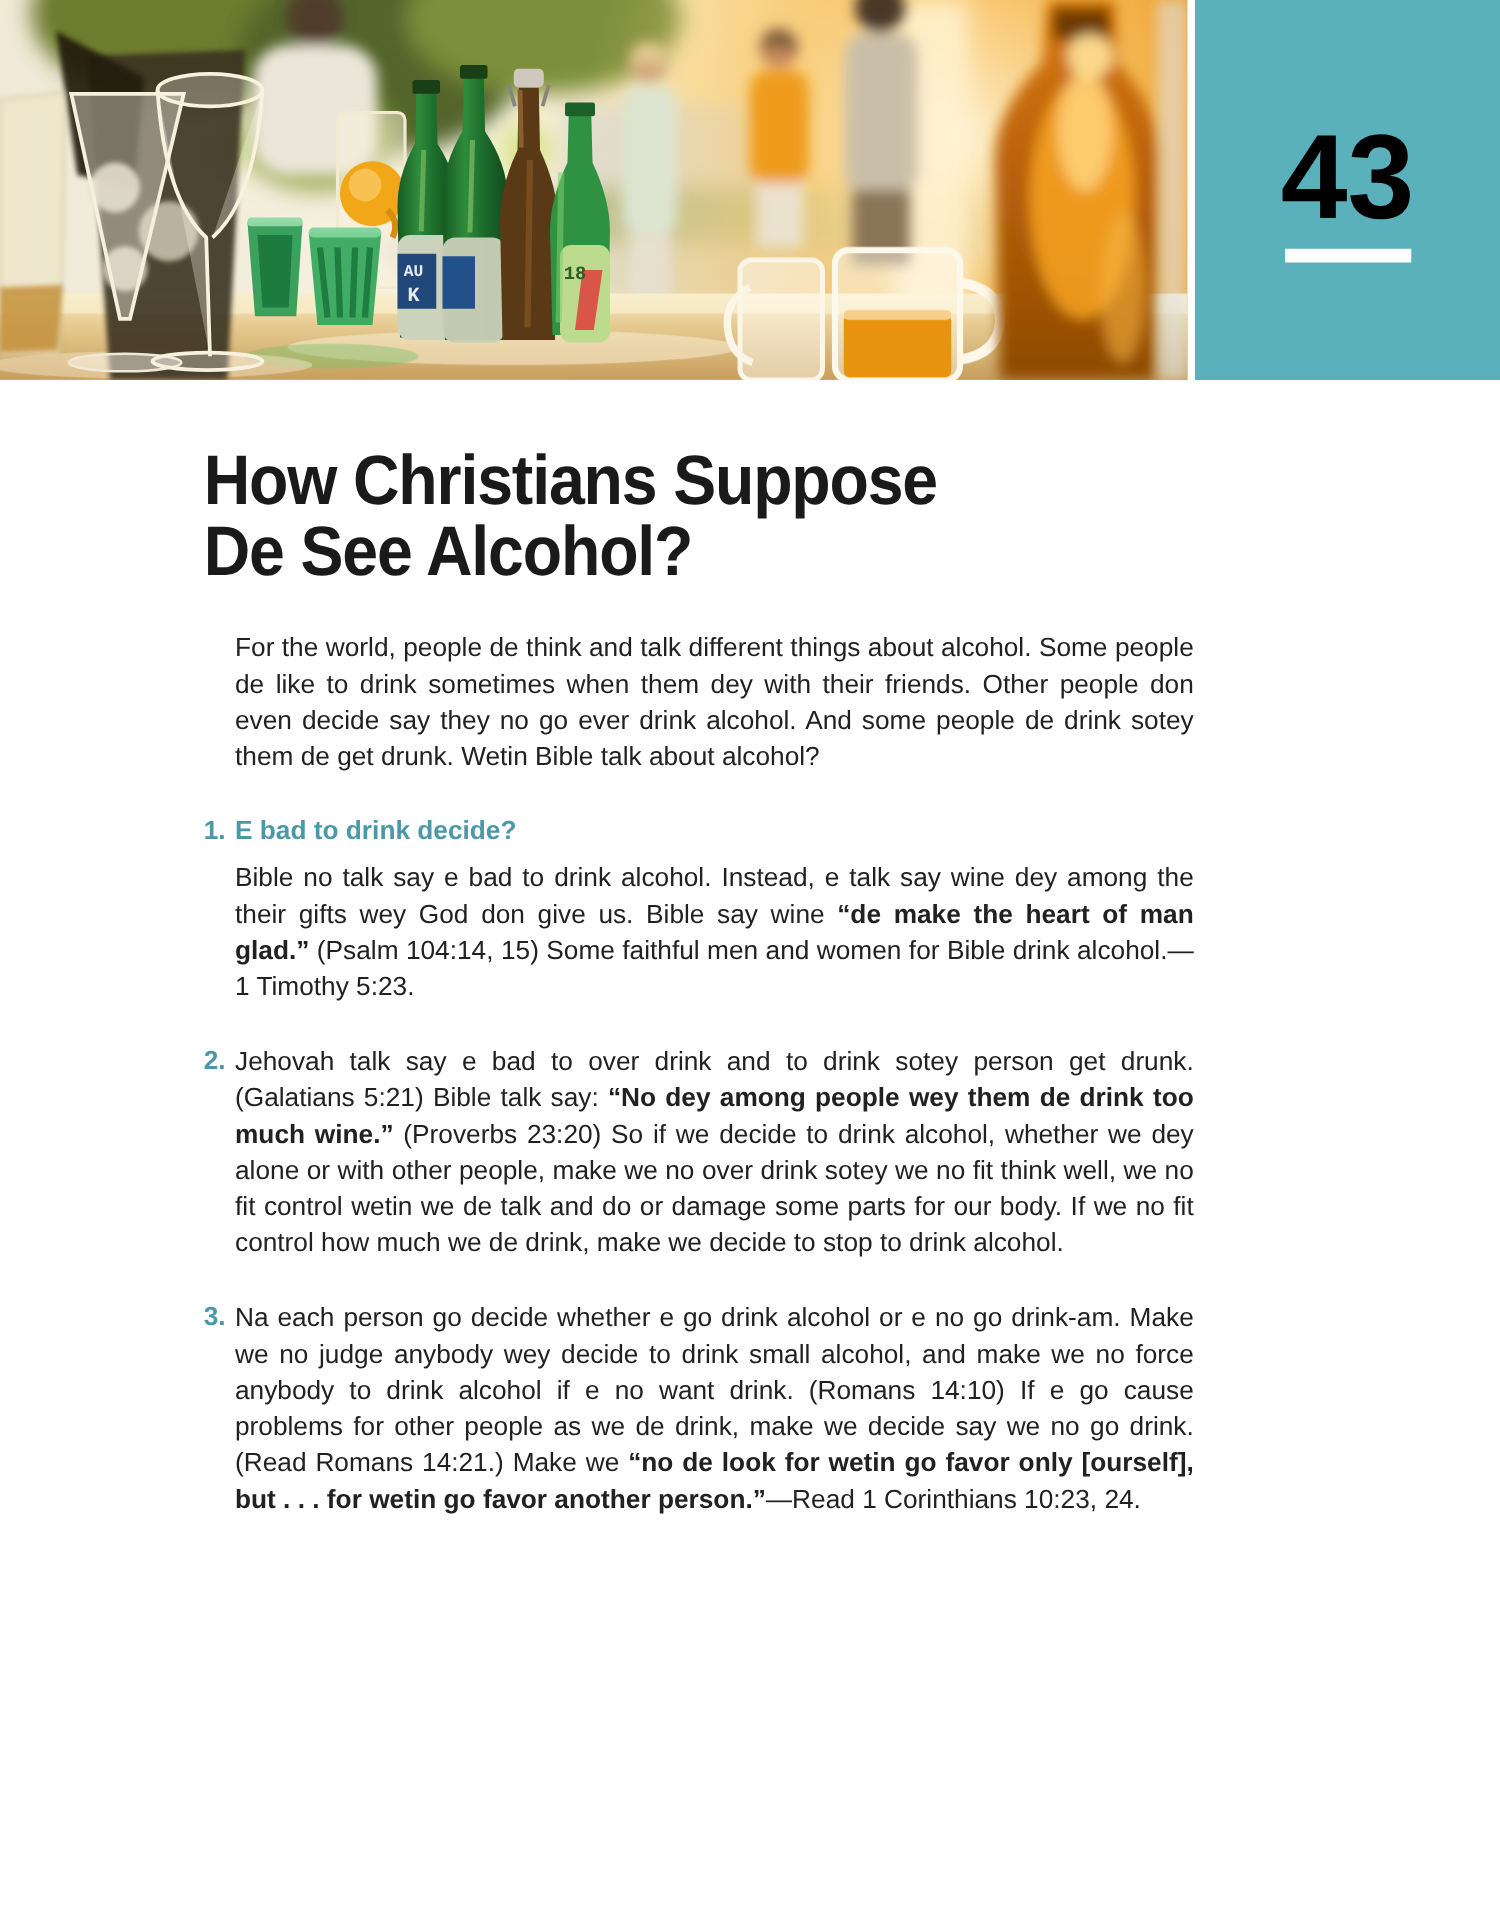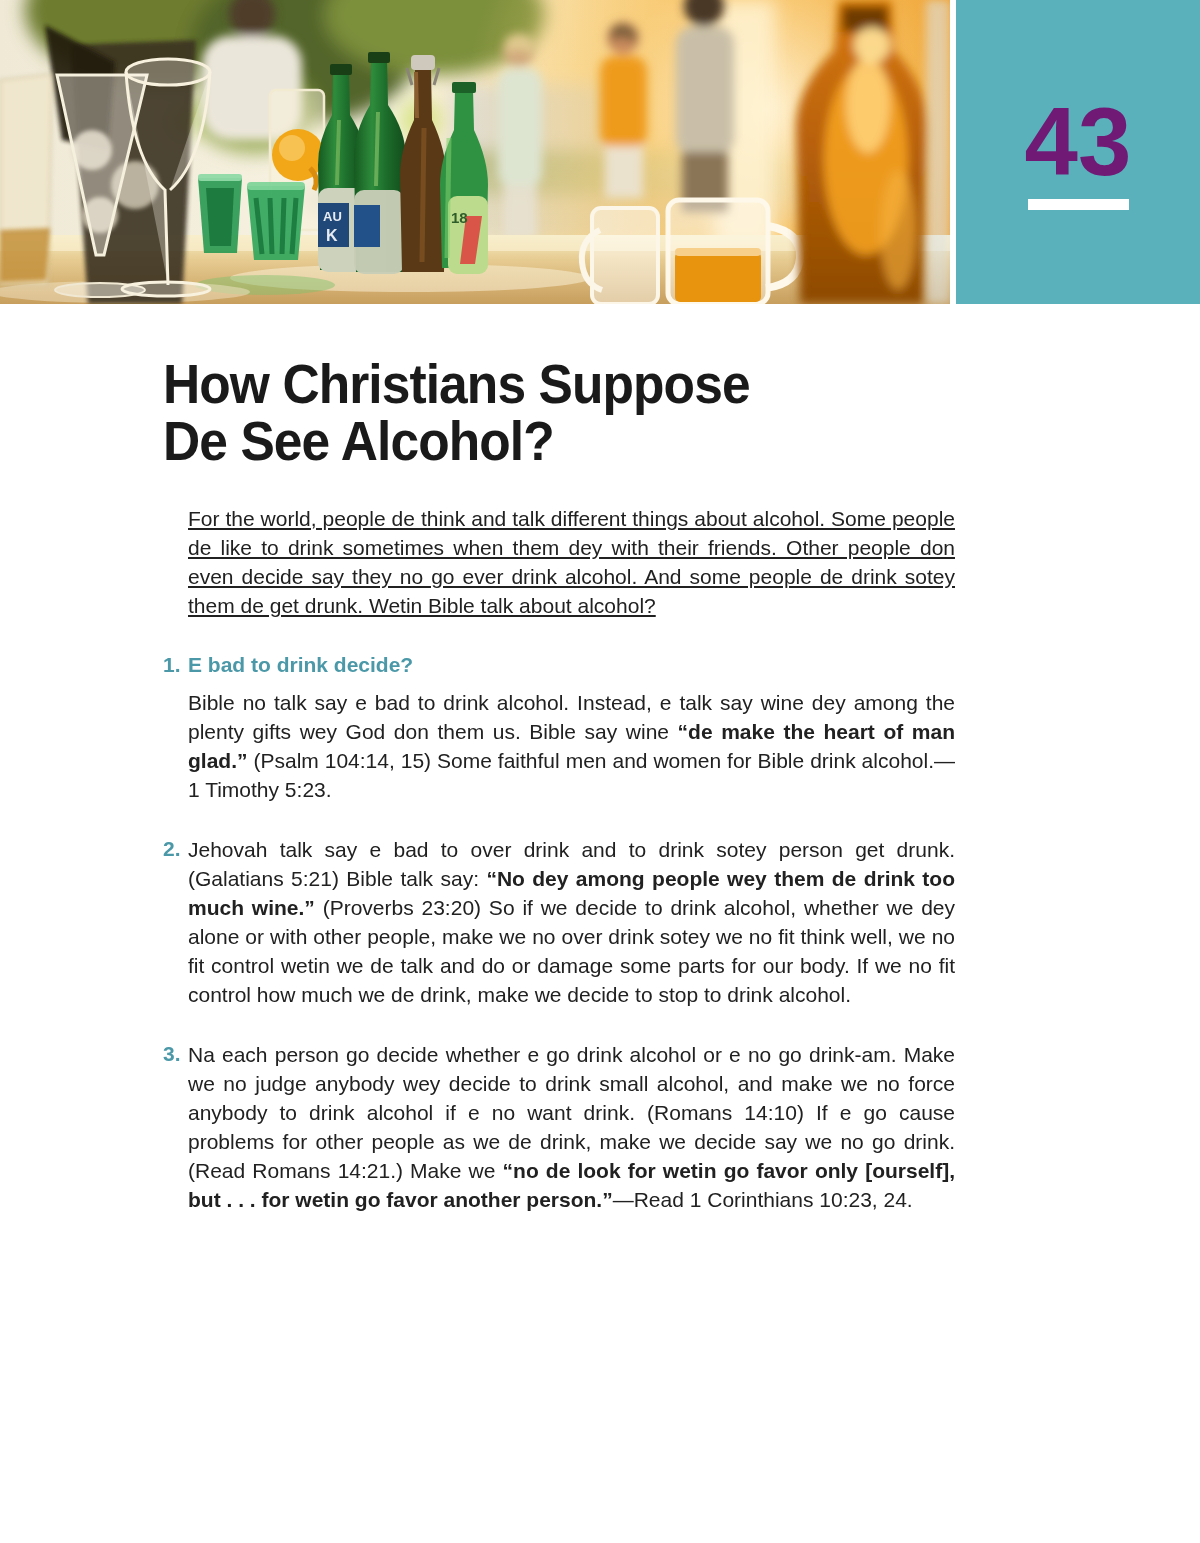--- a/index.html
+++ b/index.html
@@ -13,31 +13,32 @@
     background: #ffffff;
     overflow: hidden;
   }
 
   
   .header { display: flex; height: 304px; width: 1200px; }
   .photo {
     width: 950px; height: 304px;
     position: relative; overflow: hidden; flex: none;
     background: #f3ecd9;
+    font-family: Liberation Mono, monospace;
   }
   .photo svg { display: block; width: 100%; height: 100%; }
   .badge {
     flex: 1; margin-left: 6px;
     background: #5ab1bc;
     display: flex; flex-direction: column; align-items: center;
   }
   .badge-number {
     margin-top: 94px;
     font-size: 96px; line-height: 1; font-weight: 700;
-    color: #701a75; letter-spacing: 0;
+    color: #000000; letter-spacing: 0;
   }
   .badge-underline {
     width: 101px; height: 11px; background: #ffffff; margin-top: 9px;
   }
 
   
   .content { margin: 0 0 0 163px; width: 792px; color: #222222; }
 
   h1.title {
     margin: 51px 0 0 0;
@@ -46,21 +47,21 @@
     transform: scaleX(0.92); transform-origin: left top;
     white-space: nowrap;
   }
 
   .body-text {
     margin: 0 0 0 25px; width: 767px;
     font-size: 21px; line-height: 29px;
     text-align: justify;
     color: #212121;
   }
-  .intro { margin-top: 35px; text-decoration: underline; }
+  .intro { margin-top: 35px; }
 
   h2.q {
     position: relative;
     margin: 31px 0 10px 0; padding-left: 25px;
     font-size: 21px; line-height: 27px; font-weight: 700;
     color: #4a98a8;
   }
   .qnum { position: absolute; left: 0; top: 0; }
   b { font-weight: 700; }
 </style>
@@ -249,21 +250,21 @@
   </header>
 
   <main class="content">
 
     <h1 class="title"><span>How Christians Suppose</span><br><span>De See Alcohol?</span></h1>
 
     <p class="body-text intro">For the world, people de think and talk different things about alcohol. Some people de like to drink sometimes when them dey with their friends. Other people don even decide say they no go ever drink alcohol. And some people de drink sotey them de get drunk. Wetin Bible talk about alcohol?</p>
 
     <section>
       <h2 class="q"><span class="qnum">1.</span><span>E bad to drink decide?</span></h2>
-      <p class="body-text"><span>Bible no talk say e bad to drink alcohol. Instead, e talk say wine dey among the plenty gifts wey God don them us. Bible say wine </span><b>“de make the heart of man glad.”</b><span> (Psalm 104:14, 15) Some faithful men and women for Bible drink alcohol.—1 Timothy 5:23.</span></p>
+      <p class="body-text"><span>Bible no talk say e bad to drink alcohol. Instead, e talk say wine dey among the their gifts wey God don give us. Bible say wine </span><b>“de make the heart of man glad.”</b><span> (Psalm 104:14, 15) Some faithful men and women for Bible drink alcohol.—1 Timothy 5:23.</span></p>
     </section>
 
     <section>
       <h2 class="q"><span class="qnum">2.</span></h2>
       <p class="body-text"><span>Jehovah talk say e bad to over drink and to drink sotey person get drunk. (Galatians 5:21) Bible talk say: </span><b>“No dey among people wey them de drink too much wine.”</b><span> (Proverbs 23:20) So if we decide to drink alcohol, whether we dey alone or with other people, make we no over drink sotey we no fit think well, we no fit control wetin we de talk and do or damage some parts for our body. If we no fit control how much we de drink, make we decide to stop to drink alcohol.</span></p>
     </section>
 
     <section>
       <h2 class="q"><span class="qnum">3.</span></h2>
       <p class="body-text"><span>Na each person go decide whether e go drink alcohol or e no go drink-am. Make we no judge anybody wey decide to drink small alcohol, and make we no force anybody to drink alcohol if e no want drink. (Romans 14:10) If e go cause problems for other people as we de drink, make we decide say we no go drink. (Read Romans 14:21.) Make we </span><b>“no de look for wetin go favor only [ourself], but . . . for wetin go favor another person.”</b><span>—Read 1 Corinthians 10:23, 24.</span></p>

